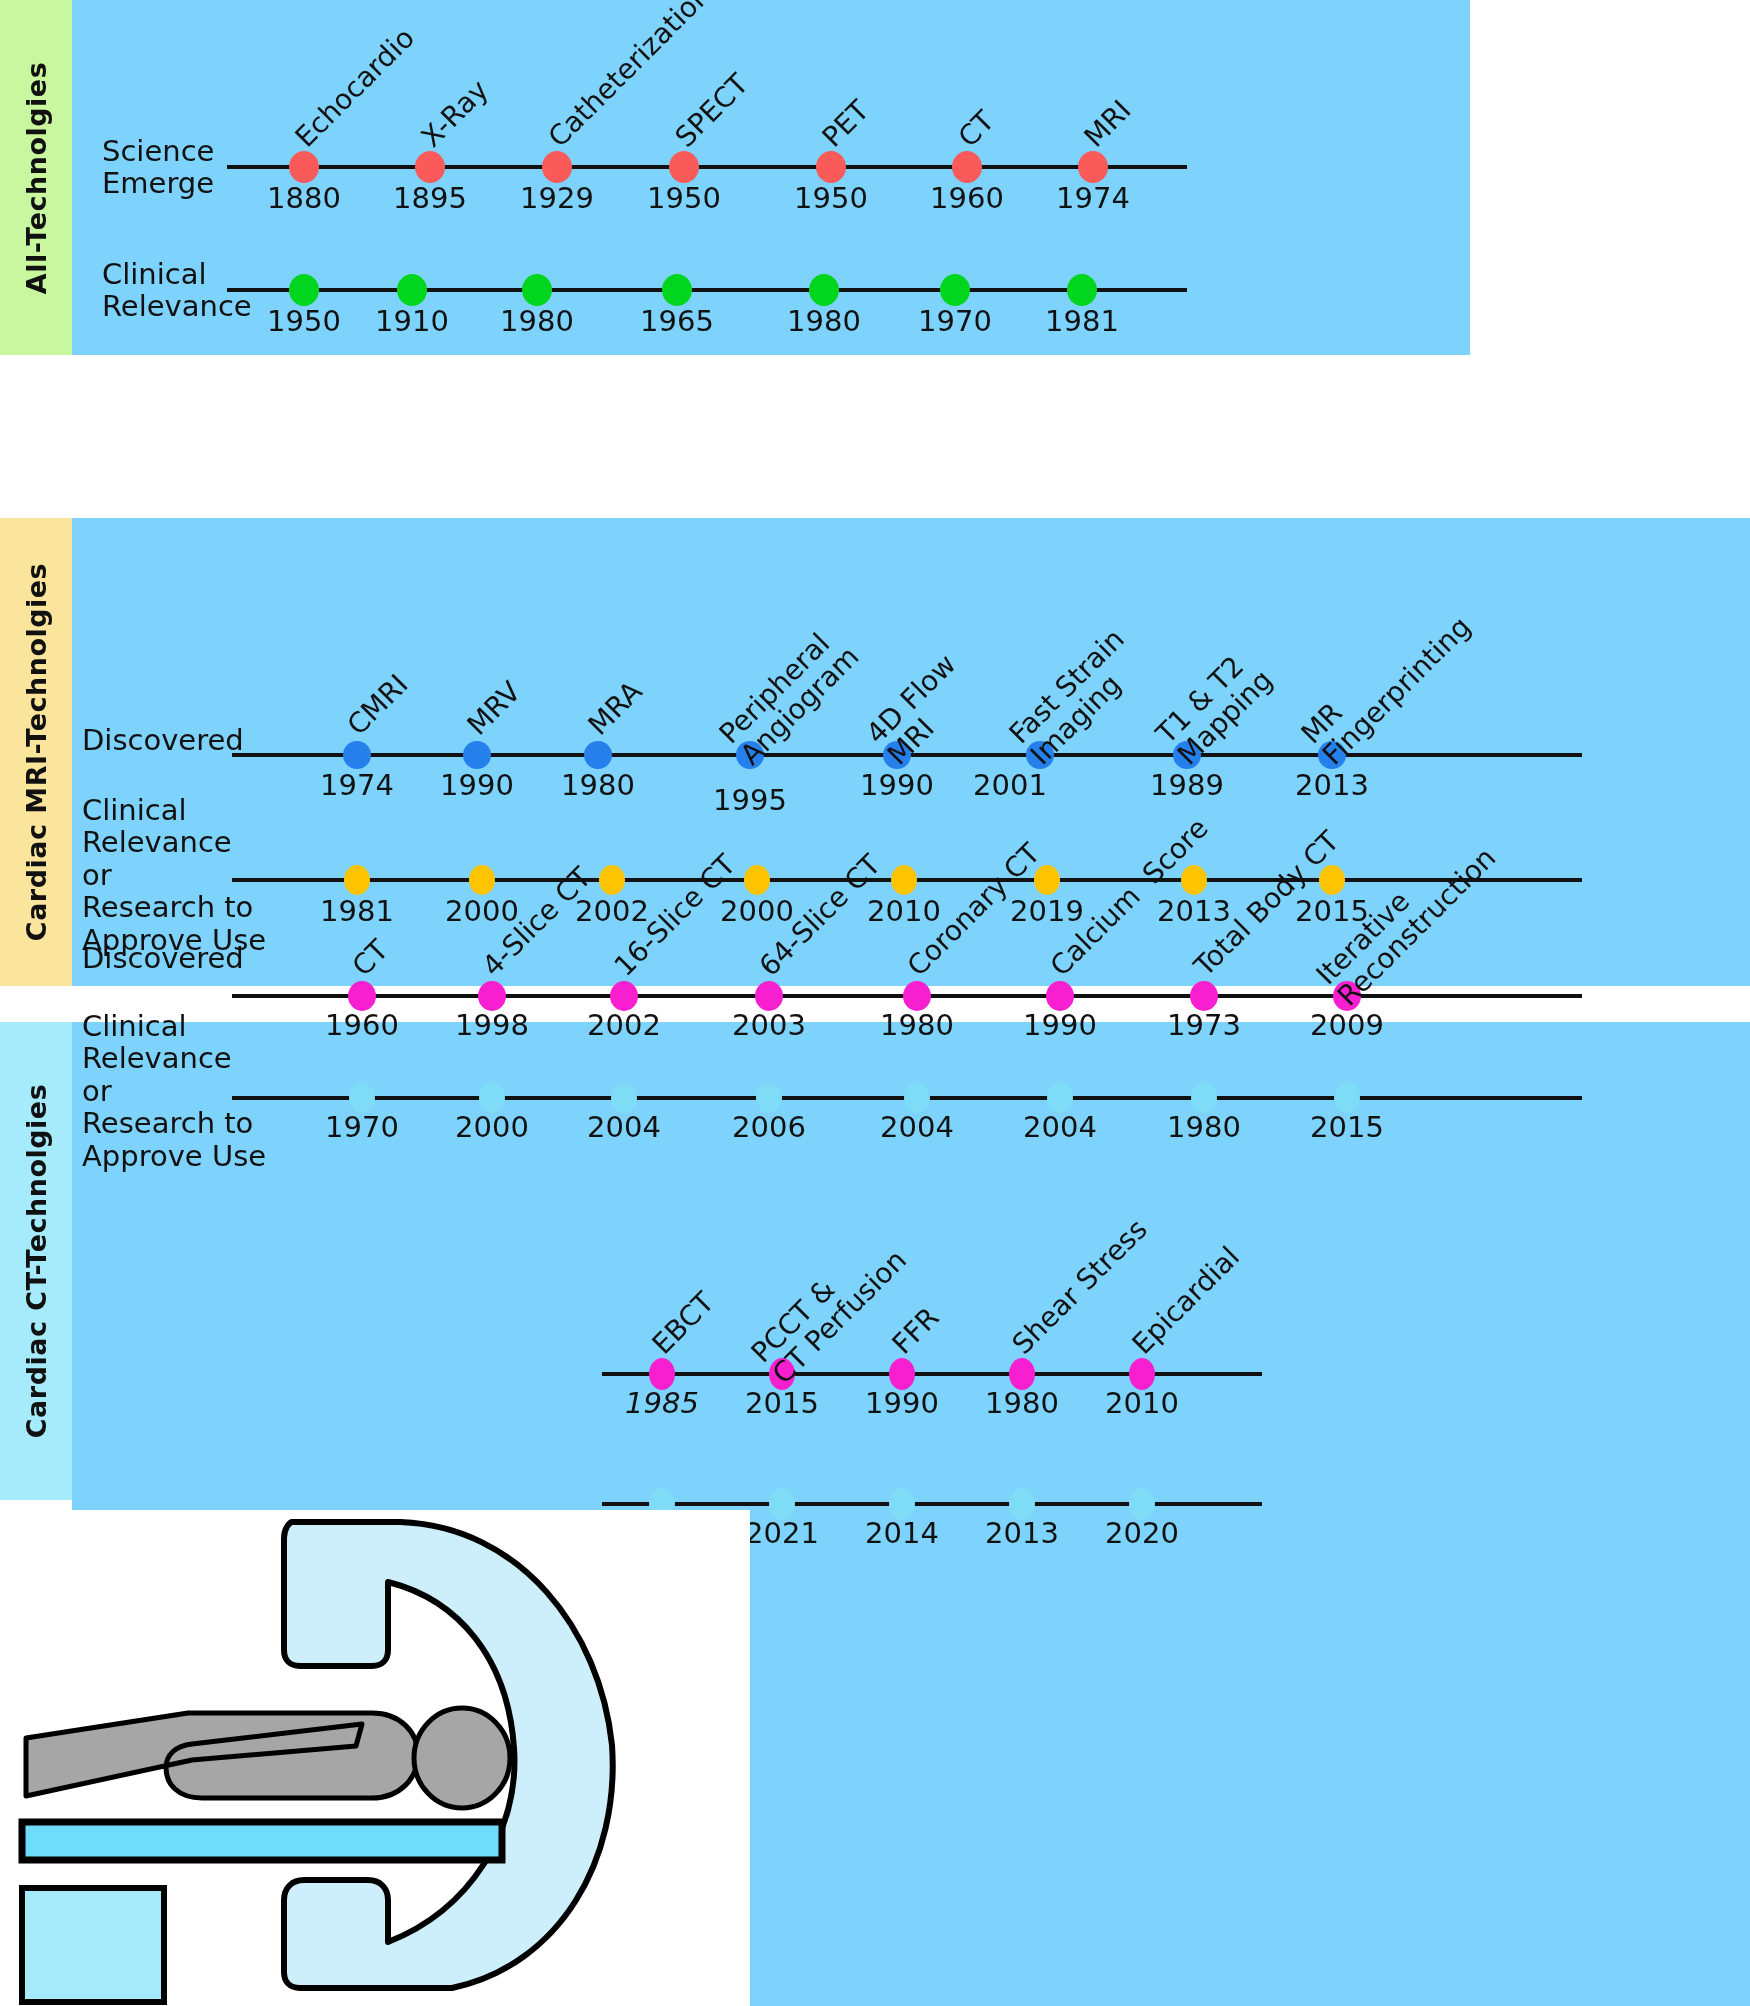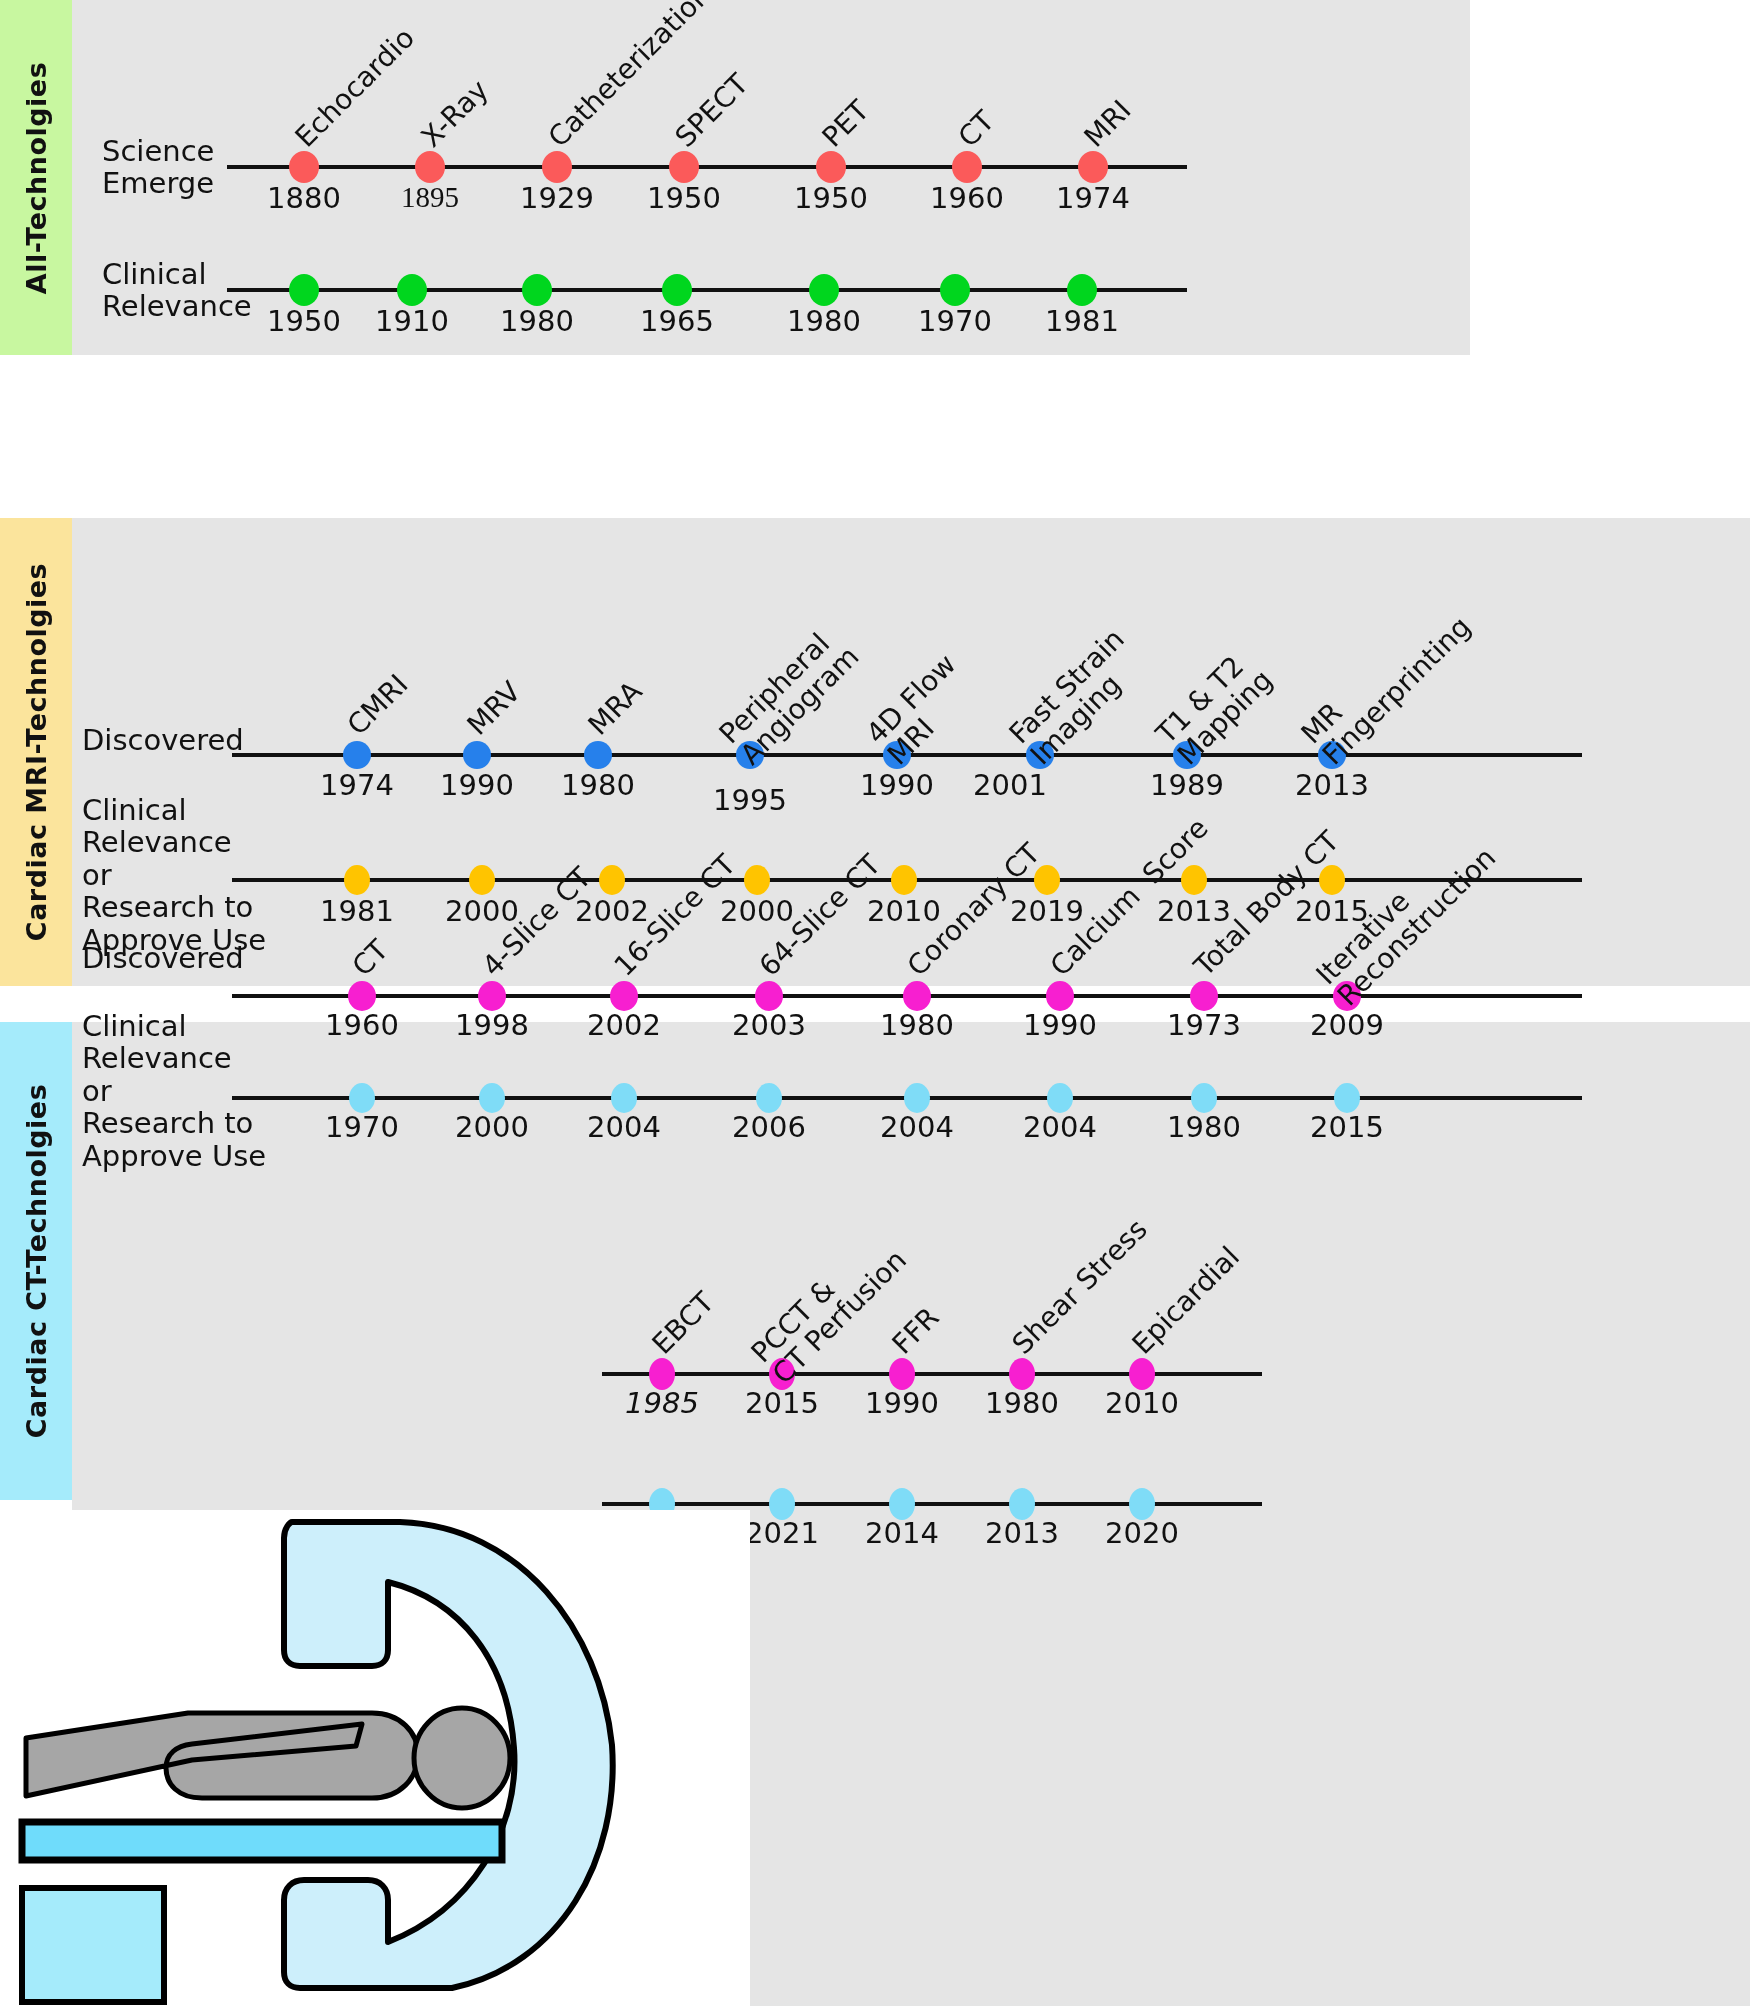--- a/index.html
+++ b/index.html
@@ -9,21 +9,21 @@
 
   
   .section{position:absolute;display:flex;}
   .sidebar{width:72px;flex:0 0 72px;position:relative;}
   .sidebar-label{
     position:absolute;left:50%;top:50%;
     transform:translate(-50%,-50%) rotate(-90deg);
     white-space:nowrap;font-weight:bold;font-size:27px;color:#111;
     letter-spacing:.5px;
   }
-  .panel{background:#e5e5e5;position:relative;flex:1 1 auto;}
+  .panel{background:#7dd3fc;position:relative;flex:1 1 auto;}
 
   
   .rowlabel{
     position:absolute;font-size:29px;color:#111;line-height:1.12;
     white-space:pre;
   }
 
   
   .timeline{position:absolute;}
   .axis{position:absolute;left:0;top:50%;height:4px;background:#111;transform:translateY(-50%);}
@@ -69,21 +69,21 @@
 
         <div class="techlabel" style="left:84px;top:-22px;">Echocardio</div>
         <div class="techlabel" style="left:210px;top:-22px;">X-Ray</div>
         <div class="techlabel" style="left:337px;top:-22px;">Catheterization</div>
         <div class="techlabel" style="left:464px;top:-22px;">SPECT</div>
         <div class="techlabel" style="left:611px;top:-22px;">PET</div>
         <div class="techlabel" style="left:747px;top:-22px;">CT</div>
         <div class="techlabel" style="left:873px;top:-22px;">MRI</div>
 
         <div class="yearlabel" style="left:77px;top:36px;">1880</div>
-        <div class="yearlabel" style="left:203px;top:36px;font-family:Liberation Serif, serif;">1895</div>
+        <div class="yearlabel" style="left:203px;top:36px;">1895</div>
         <div class="yearlabel" style="left:330px;top:36px;">1929</div>
         <div class="yearlabel" style="left:457px;top:36px;">1950</div>
         <div class="yearlabel" style="left:604px;top:36px;">1950</div>
         <div class="yearlabel" style="left:740px;top:36px;">1960</div>
         <div class="yearlabel" style="left:866px;top:36px;">1974</div>
       </div>
 
       <div class="rowlabel" style="left:30px;top:258px;">Clinical
 Relevance</div>
       <div class="timeline" style="left:155px;top:268px;width:960px;height:44px;">

